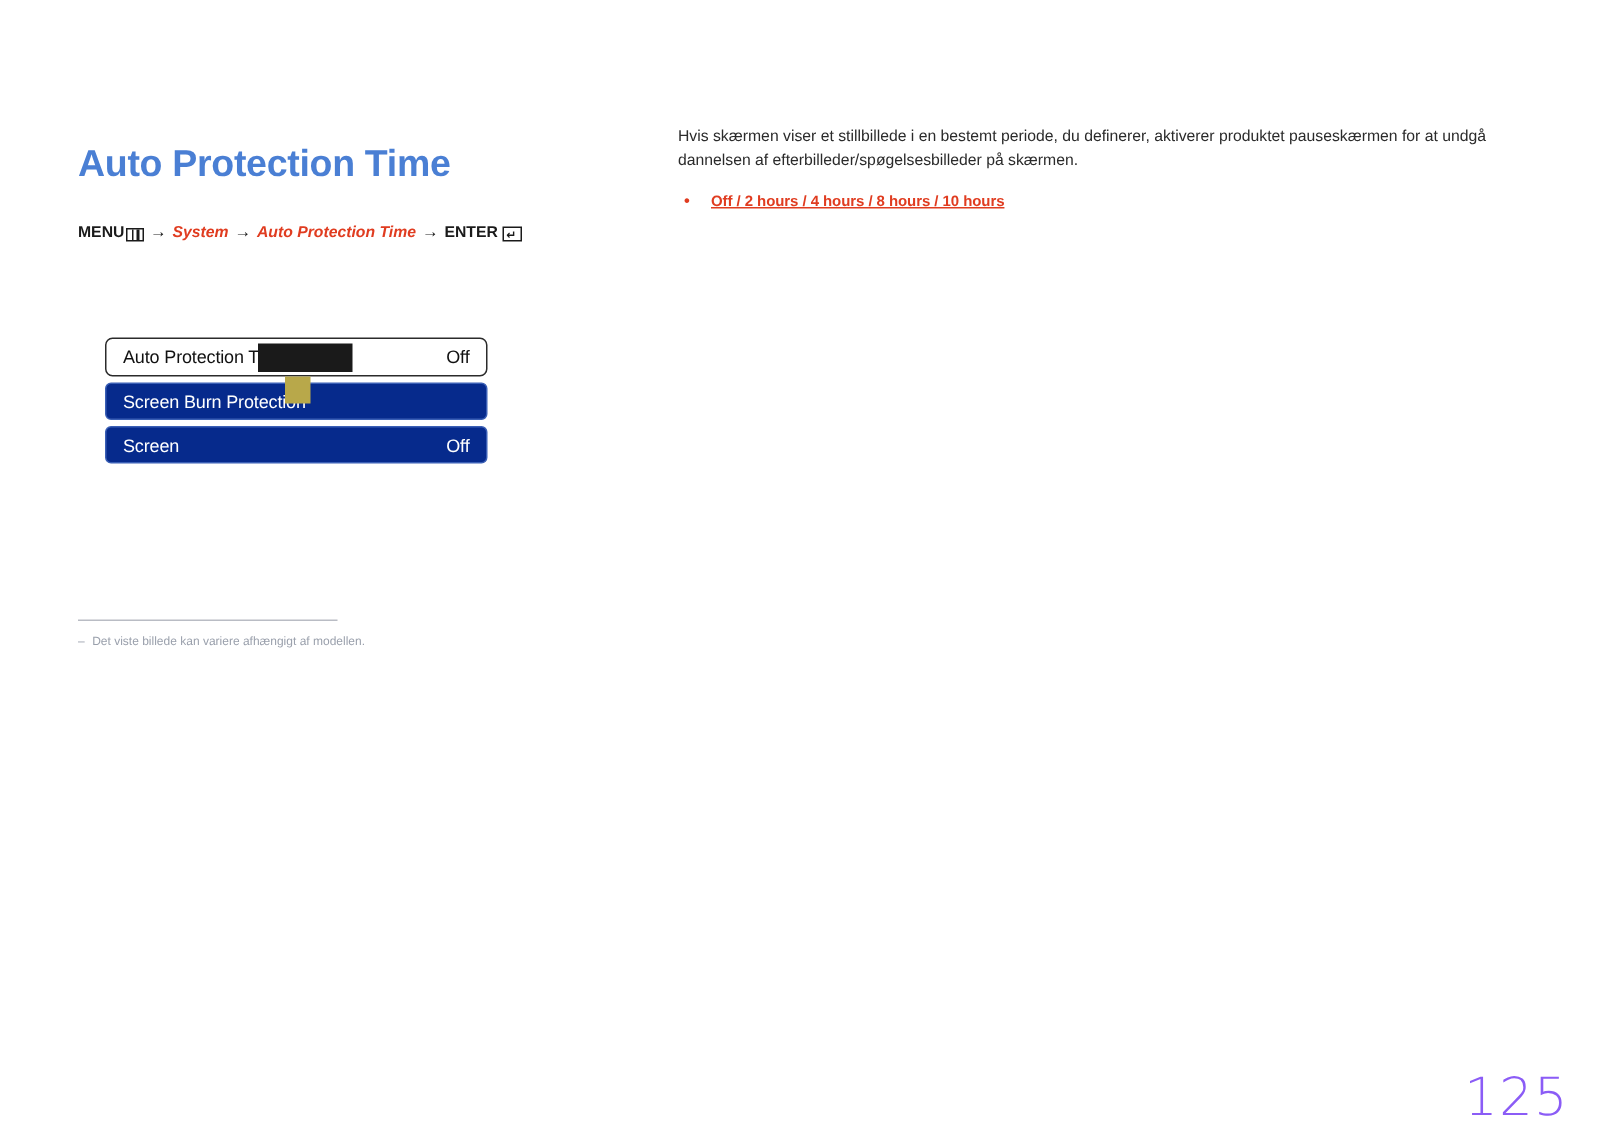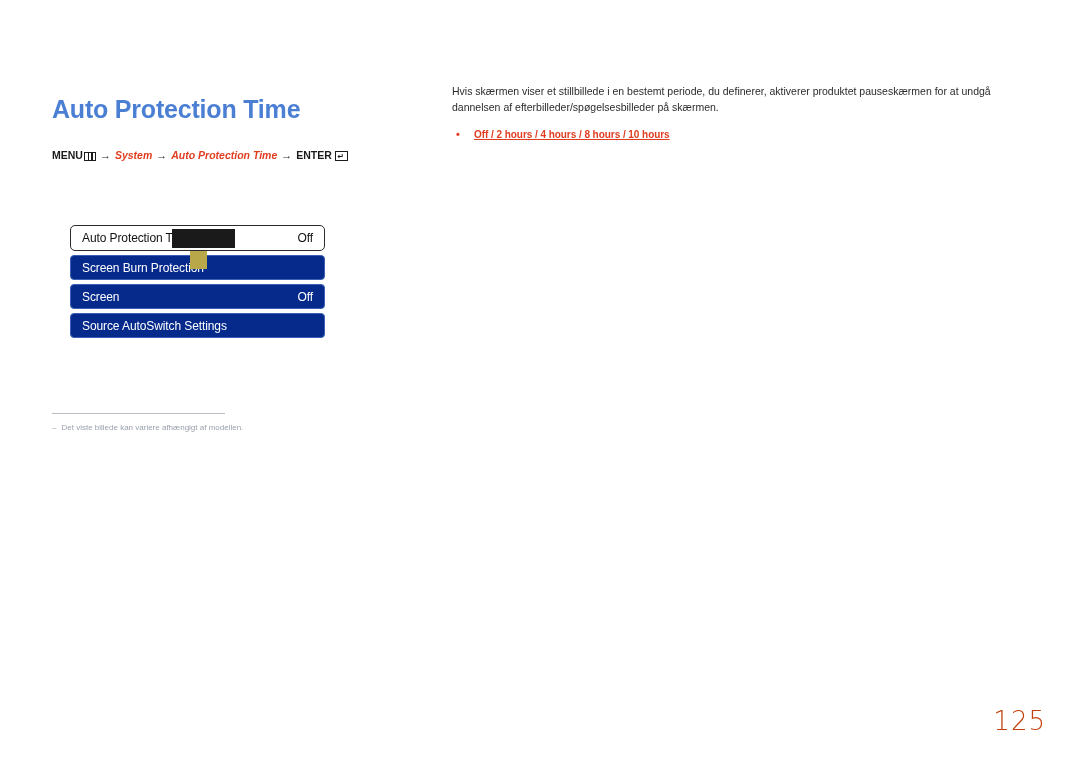--- a/index.html
+++ b/index.html
@@ -217,23 +217,23 @@
     padding-left: 4px;
     box-sizing: border-box;
     font-size: 11px;
   }
   .bullet-text { letter-spacing: -0.05px; text-decoration: underline; }
 
   
   .page-number {
     position: absolute;
     right: 34px;
-    bottom: 27px;
-    font-size: 26px;
-    color: #c2410c;
+    bottom: 11px;
+    font-size: 35px;
+    color: #8b5cf6;
     letter-spacing: 1px;
     font-family: "DejaVu Sans", sans-serif;
     font-weight: 300;
   }
 </style>
 </head>
 <body>
 
 <div class="page">
 
@@ -269,24 +269,20 @@
       <span class="osd-value"></span>
       <span class="cursor-square"></span>
     </div>
 
     <div class="osd-row normal">
       <span class="osd-label">Screen</span>
       <span class="osd-value">Off</span>
     </div>
 
 
-    <div class="osd-row normal">
-      <span class="osd-label">Source AutoSwitch Settings</span>
-      <span class="osd-value"></span>
-    </div>
   </div>
 
   <div class="footnote-wrap">
     <div class="footnote-rule"></div>
     <div class="footnote">
       <span class="footnote-dash">–</span>
       <span>Det viste billede kan variere afhængigt af modellen.</span>
     </div>
   </div>
 

